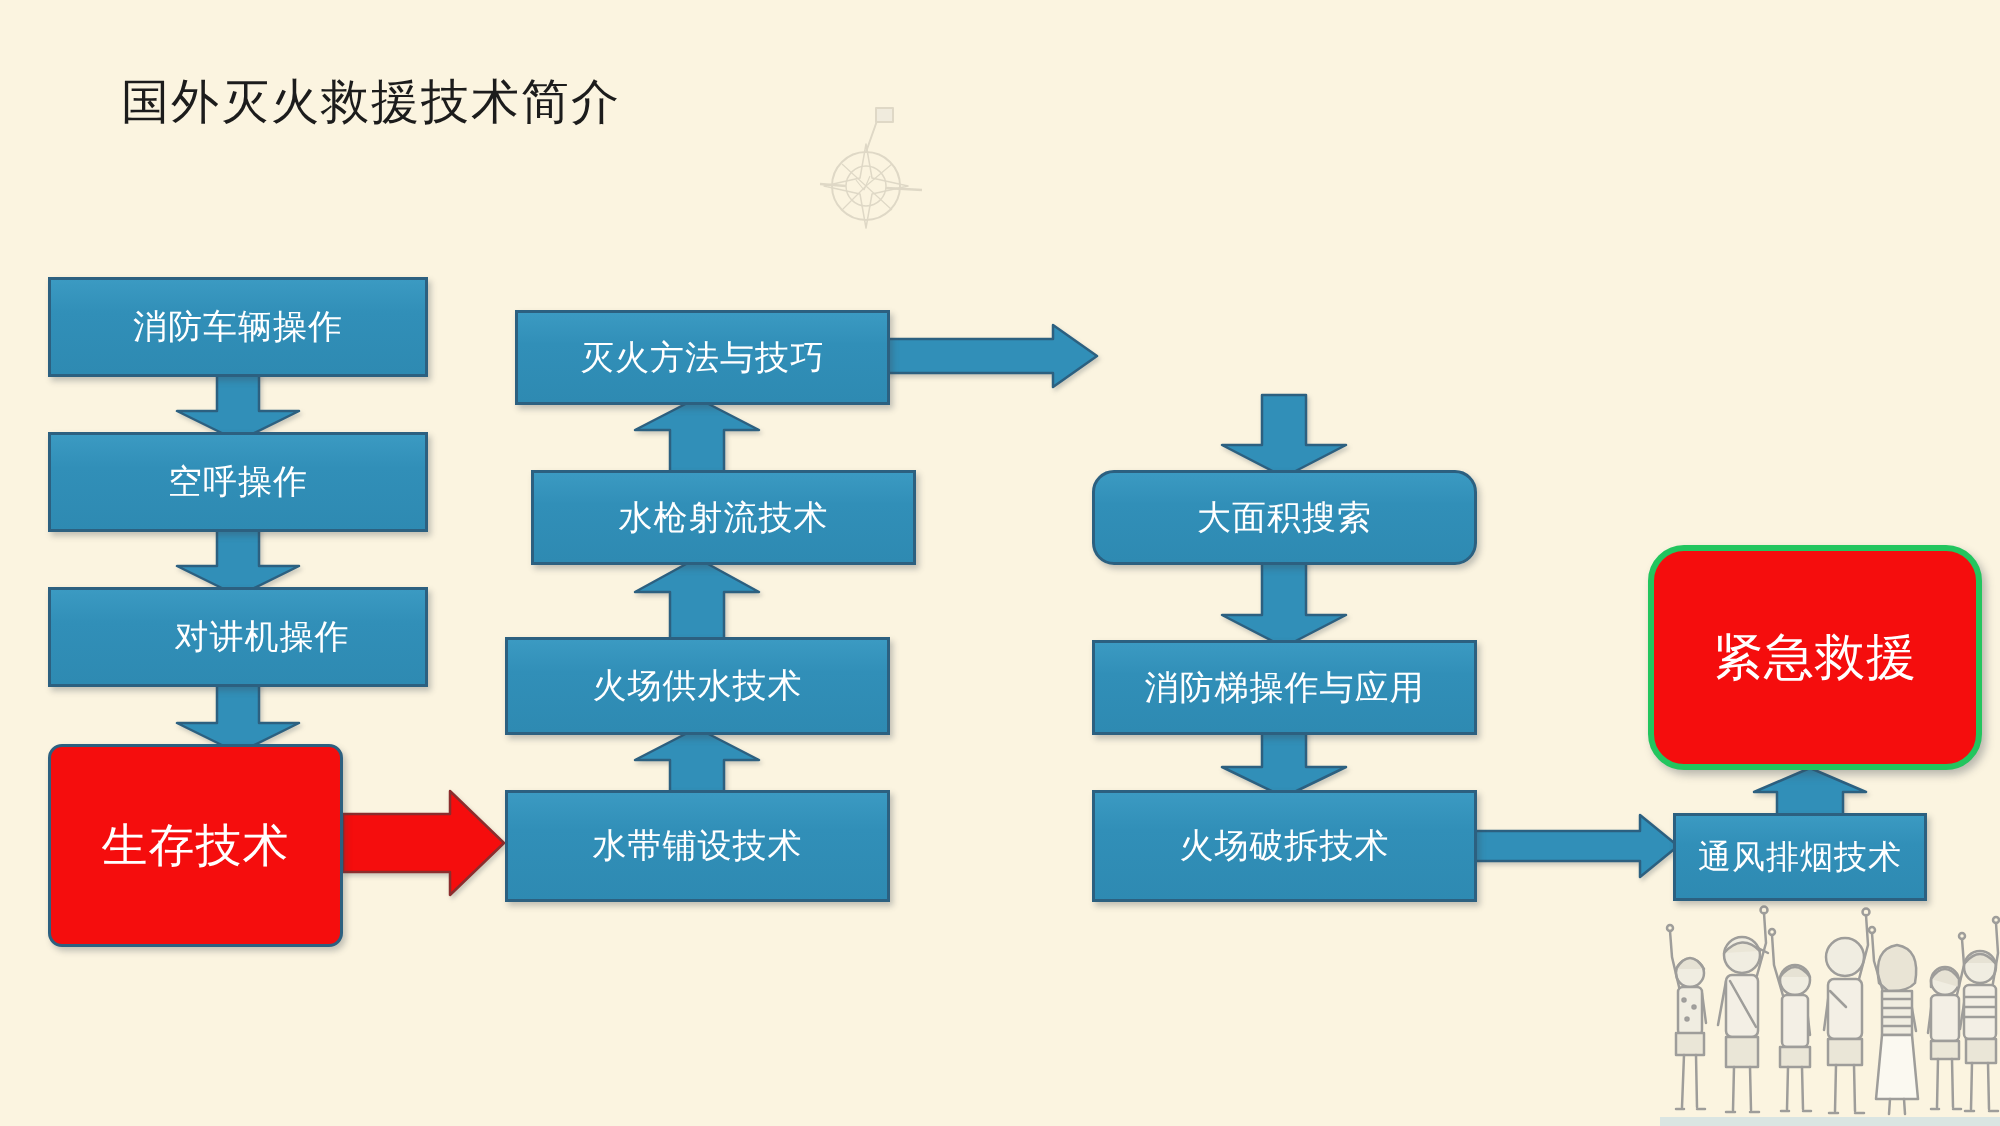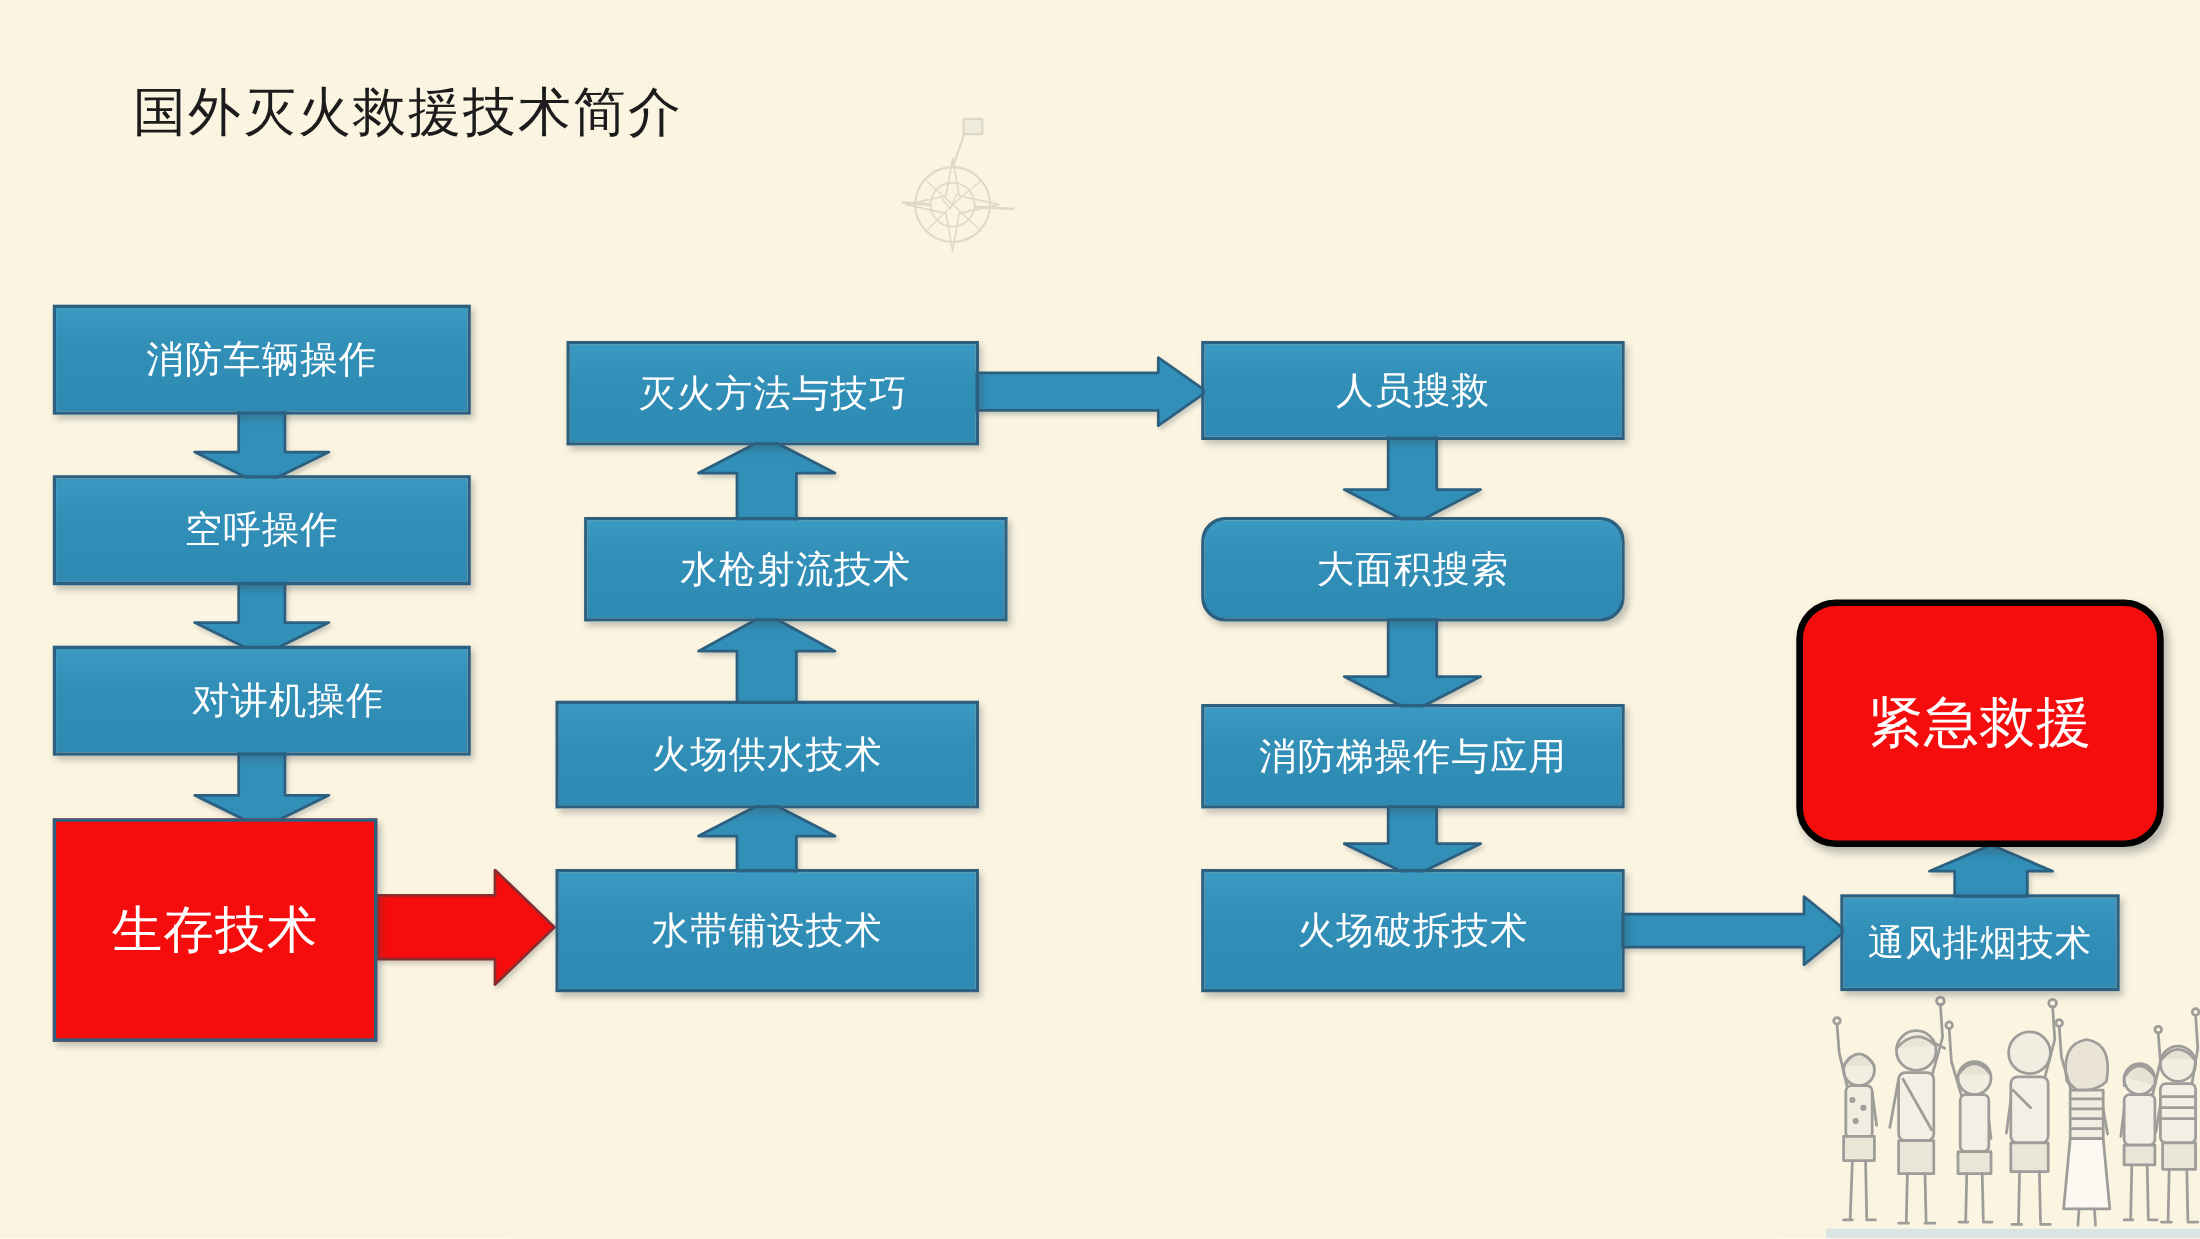--- a/index.html
+++ b/index.html
@@ -27,24 +27,25 @@
     box-shadow:3px 4px 6px rgba(60,70,80,0.30);
     z-index:3;white-space:nowrap;
   }
   .node-red{
     background:#F50D0D;
     border:3px solid #2C6080;
     font-size:46px;
   }
   .node-rounded{
     background:#F50D0D;
-    border:6px solid #000000;
+    border:6px solid #22c55e;
     border-radius:36px;
     font-size:50px;
     box-shadow:4px 5px 8px rgba(60,70,80,0.35);
+    margin-left:15px;
   }
   .arrow-layer{position:absolute;left:0;top:0;z-index:2;
     filter:drop-shadow(2px 3px 2px rgba(60,70,80,0.25));}
   .decor{position:absolute;z-index:1;}
 </style>
 </head>
 <body>
 
 <div class="slide">
 
@@ -164,28 +165,27 @@
       <polygon points="1262,730 1306,730 1306,767 1346,767 1284,797 1222,767 1262,767" fill="#318FB8" stroke="#2C6080" stroke-width="2.5" stroke-linejoin="round"></polygon>
       <polygon points="886,339 1053,339 1053,325 1097,356 1053,387 1053,373 886,373" fill="#318FB8" stroke="#2C6080" stroke-width="2.5" stroke-linejoin="round"></polygon>
       <polygon points="1464,831 1640,831 1640,815 1678,846 1640,877 1640,861 1464,861" fill="#318FB8" stroke="#2C6080" stroke-width="2.5" stroke-linejoin="round"></polygon>
       <polygon points="343,814 450,814 450,791 504,843 450,895 450,872 343,872" fill="#F50D0D" stroke="#8B2D2D" stroke-width="2.5" stroke-linejoin="round"></polygon>
       <polygon points="1810,768 1866,792 1843,792 1843,816 1777,816 1777,792 1754,792" fill="#318FB8" stroke="#2C6080" stroke-width="2.5" stroke-linejoin="round"></polygon>
     </svg>
 
   <div class="node" style="left:48px;top:277px;width:380px;height:100px;">消防车辆操作</div>
   <div class="node" style="left:48px;top:432px;width:380px;height:100px;">空呼操作</div>
   <div class="node" style="left:48px;top:587px;width:380px;height:100px;padding-left:48px;">对讲机操作</div>
-  <div class="node node-red" style="left:48px;top:744px;width:295px;height:203px;">生存技术</div>
+  <div class="node node-red" style="left:48px;top:744px;width:295px;height:203px;border-radius:14px;">生存技术</div>
 
   <div class="node" style="left:515px;top:310px;width:375px;height:95px;">灭火方法与技巧</div>
   <div class="node" style="left:505px;top:470px;width:385px;height:95px;margin-left:26px;">水枪射流技术</div>
   <div class="node" style="left:505px;top:637px;width:385px;height:98px;">火场供水技术</div>
   <div class="node" style="left:505px;top:790px;width:385px;height:112px;">水带铺设技术</div>
 
-  <div class="node" style="left:1092px;top:310px;width:385px;height:90px;">人员搜救</div>
   <div class="node" style="left:1092px;top:470px;width:385px;height:95px;border-radius:22px;">大面积搜索</div>
   <div class="node" style="left:1092px;top:640px;width:385px;height:95px;">消防梯操作与应用</div>
   <div class="node" style="left:1092px;top:790px;width:385px;height:112px;">火场破拆技术</div>
 
   <div class="node node-rounded" style="left:1633px;top:545px;width:334px;height:225px;">紧急救援</div>
   <div class="node" style="left:1673px;top:813px;width:254px;height:88px;font-size:33px;">通风排烟技术</div>
 
 </div>
 
 </body></html>

